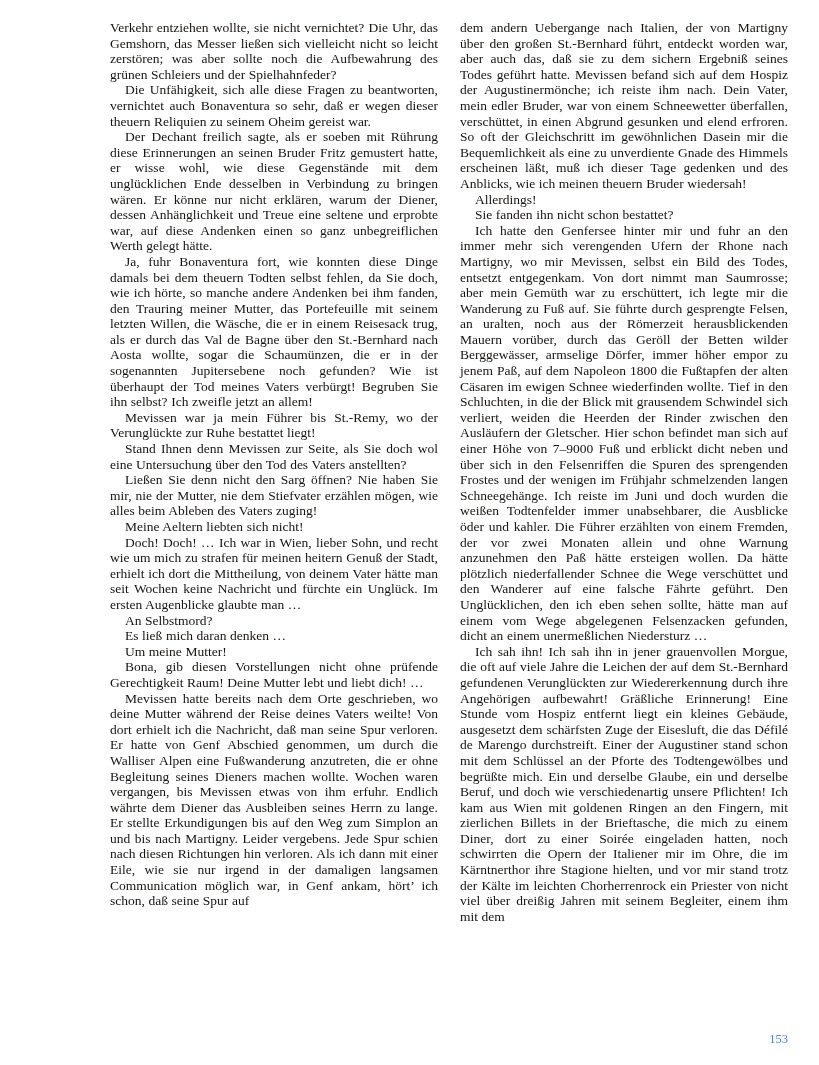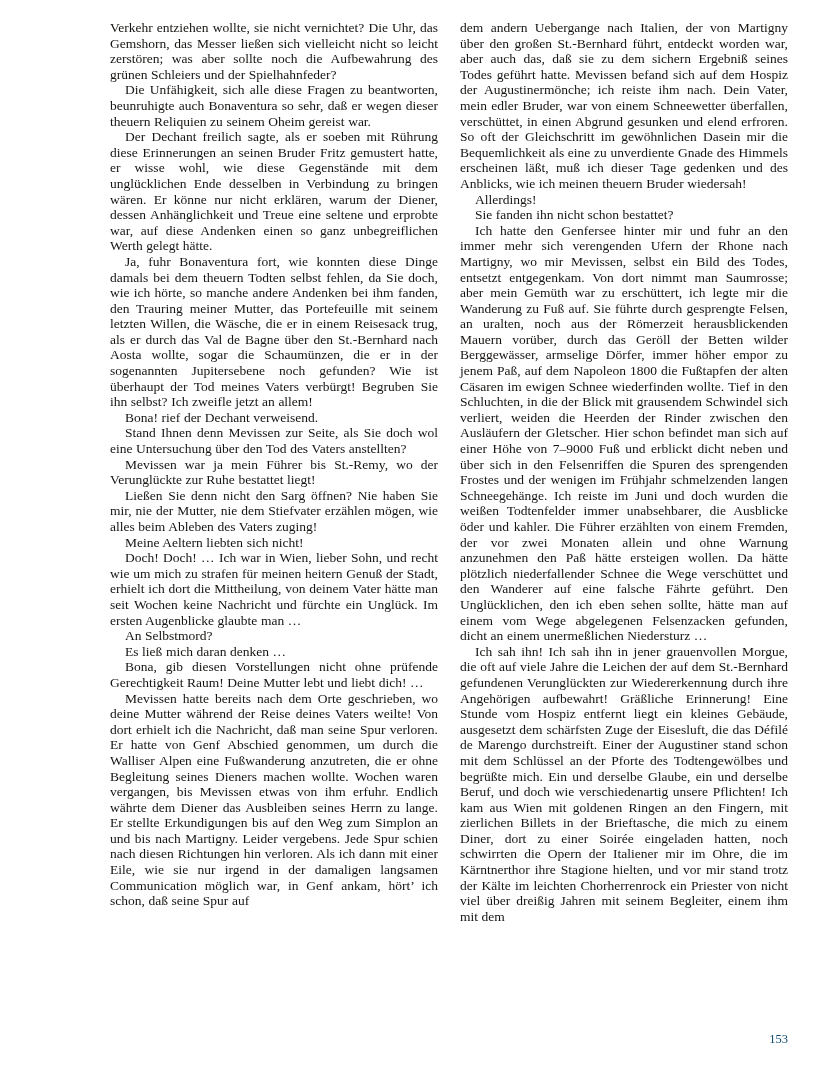--- a/index.html
+++ b/index.html
@@ -38,41 +38,41 @@
   }
   .para.indent {
     text-indent: 15px;
   }
   .page-number {
     position: absolute;
     right: 31px;
     top: 1032px;
     font-size: 12.5px;
     line-height: 15px;
-    color: #0c4a6e;
+    color: #3b82f6;
   }
 </style>
 </head>
 <body>
 
 <div class="page">
   <div class="text-area">
     <div class="column">
         <p class="para">Verkehr entziehen wollte, sie nicht vernichtet? Die Uhr, das Gemshorn, das Messer ließen sich vielleicht nicht so leicht zerstören; was aber sollte noch die Aufbewahrung des grünen Schleiers und der Spielhahnfeder?</p>
-        <p class="para indent">Die Unfähigkeit, sich alle diese Fragen zu beantworten, beunruhigte auch Bonaventura so sehr, daß er wegen dieser theuern Reliquien zu seinem Oheim gereist war.</p>
+        <p class="para indent">Die Unfähigkeit, sich alle diese Fragen zu beantworten, vernichtet auch Bonaventura so sehr, daß er wegen dieser theuern Reliquien zu seinem Oheim gereist war.</p>
         <p class="para indent">Der Dechant freilich sagte, als er soeben mit Rührung diese Erinnerungen an seinen Bruder Fritz gemustert hatte, er wisse wohl, wie diese Gegenstände mit dem unglücklichen Ende desselben in Verbindung zu bringen wären. Er könne nur nicht erklären, warum der Diener, dessen Anhänglichkeit und Treue eine seltene und erprobte war, auf diese Andenken einen so ganz unbegreiflichen Werth gelegt hätte.</p>
         <p class="para indent">Ja, fuhr Bonaventura fort, wie konnten diese Dinge damals bei dem theuern Todten selbst fehlen, da Sie doch, wie ich hörte, so manche andere Andenken bei ihm fanden, den Trauring meiner Mutter, das Portefeuille mit seinem letzten Willen, die Wäsche, die er in einem Reisesack trug, als er durch das Val de Bagne über den St.-Bernhard nach Aosta wollte, sogar die Schaumünzen, die er in der sogenannten Jupitersebene noch gefunden? Wie ist überhaupt der Tod meines Vaters verbürgt! Begruben Sie ihn selbst? Ich zweifle jetzt an allem!</p>
-        <p class="para indent">Bona! rief der Dechant verweisend.</p>
+        <p class="para indent">Mevissen war ja mein Führer bis St.-Remy, wo der Verunglückte zur Ruhe bestattet liegt!</p>
         <p class="para indent">Stand Ihnen denn Mevissen zur Seite, als Sie doch wol eine Untersuchung über den Tod des Vaters anstellten?</p>
-        <p class="para indent">Mevissen war ja mein Führer bis St.-Remy, wo der Verunglückte zur Ruhe bestattet liegt!</p>
         <p class="para indent">Ließen Sie denn nicht den Sarg öffnen? Nie haben Sie mir, nie der Mutter, nie dem Stiefvater erzählen mögen, wie alles beim Ableben des Vaters zuging!</p>
         <p class="para indent">Meine Aeltern liebten sich nicht!</p>
         <p class="para indent">Doch! Doch! … Ich war in Wien, lieber Sohn, und recht wie um mich zu strafen für meinen heitern Genuß der Stadt, erhielt ich dort die Mittheilung, von deinem Vater hätte man seit Wochen keine Nachricht und fürchte ein Unglück. Im ersten Augenblicke glaubte man …</p>
         <p class="para indent">An Selbstmord?</p>
         <p class="para indent">Es ließ mich daran denken …</p>
+        <p class="para indent">Um meine Mutter!</p>
         <p class="para indent">Bona, gib diesen Vorstellungen nicht ohne prüfende Gerechtigkeit Raum! Deine Mutter lebt und liebt dich! …</p>
         <p class="para indent">Mevissen hatte bereits nach dem Orte geschrieben, wo deine Mutter während der Reise deines Vaters weilte! Von dort erhielt ich die Nachricht, daß man seine Spur verloren. Er hatte von Genf Abschied genommen, um durch die Walliser Alpen eine Fußwanderung anzutreten, die er ohne Begleitung seines Dieners machen wollte. Wochen waren vergangen, bis Mevissen etwas von ihm erfuhr. Endlich währte dem Diener das Ausbleiben seines Herrn zu lange. Er stellte Erkundigungen bis auf den Weg zum Simplon an und bis nach Martigny. Leider vergebens. Jede Spur schien nach diesen Richtungen hin verloren. Als ich dann mit einer Eile, wie sie nur irgend in der damaligen langsamen Communication möglich war, in Genf ankam, hört’ ich schon, daß seine Spur auf</p>
       </div>
     <div class="column">
         <p class="para">dem andern Uebergange nach Italien, der von Martigny über den großen St.-Bernhard führt, entdeckt worden war, aber auch das, daß sie zu dem sichern Ergebniß seines Todes geführt hatte. Mevissen befand sich auf dem Hospiz der Augustinermönche; ich reiste ihm nach. Dein Vater, mein edler Bruder, war von einem Schneewetter überfallen, verschüttet, in einen Abgrund gesunken und elend erfroren. So oft der Gleichschritt im gewöhnlichen Dasein mir die Bequemlichkeit als eine zu unverdiente Gnade des Himmels erscheinen läßt, muß ich dieser Tage gedenken und des Anblicks, wie ich meinen theuern Bruder wiedersah!</p>
         <p class="para indent">Allerdings!</p>
         <p class="para indent">Sie fanden ihn nicht schon bestattet?</p>
         <p class="para indent">Ich hatte den Genfersee hinter mir und fuhr an den immer mehr sich verengenden Ufern der Rhone nach Martigny, wo mir Mevissen, selbst ein Bild des Todes, entsetzt entgegenkam. Von dort nimmt man Saumrosse; aber mein Gemüth war zu erschüttert, ich legte mir die Wanderung zu Fuß auf. Sie führte durch gesprengte Felsen, an uralten, noch aus der Römerzeit herausblickenden Mauern vorüber, durch das Geröll der Betten wilder Berggewässer, armselige Dörfer, immer höher empor zu jenem Paß, auf dem Napoleon 1800 die Fußtapfen der alten Cäsaren im ewigen Schnee wiederfinden wollte. Tief in den Schluchten, in die der Blick mit grausendem Schwindel sich verliert, weiden die Heerden der Rinder zwischen den Ausläufern der Gletscher. Hier schon befindet man sich auf einer Höhe von 7–9000 Fuß und erblickt dicht neben und über sich in den Felsenriffen die Spuren des sprengenden Frostes und der wenigen im Frühjahr schmelzenden langen Schneegehänge. Ich reiste im Juni und doch wurden die weißen Todtenfelder immer unabsehbarer, die Ausblicke öder und kahler. Die Führer erzählten von einem Fremden, der vor zwei Monaten allein und ohne Warnung anzunehmen den Paß hätte ersteigen wollen. Da hätte plötzlich niederfallender Schnee die Wege verschüttet und den Wanderer auf eine falsche Fährte geführt. Den Unglücklichen, den ich eben sehen sollte, hätte man auf einem vom Wege abgelegenen Felsenzacken gefunden, dicht an einem unermeßlichen Niedersturz …</p>
         <p class="para indent">Ich sah ihn! Ich sah ihn in jener grauenvollen Morgue, die oft auf viele Jahre die Leichen der auf dem St.-Bernhard gefundenen Verunglückten zur Wiedererkennung durch ihre Angehörigen aufbewahrt! Gräßliche Erinnerung! Eine Stunde vom Hospiz entfernt liegt ein kleines Gebäude, ausgesetzt dem schärfsten Zuge der Eisesluft, die das Défilé de Marengo durchstreift. Einer der Augustiner stand schon mit dem Schlüssel an der Pforte des Todtengewölbes und begrüßte mich. Ein und derselbe Glaube, ein und derselbe Beruf, und doch wie verschiedenartig unsere Pflichten! Ich kam aus Wien mit goldenen Ringen an den Fingern, mit zierlichen Billets in der Brieftasche, die mich zu einem Diner, dort zu einer Soirée eingeladen hatten, noch schwirrten die Opern der Italiener mir im Ohre, die im Kärntnerthor ihre Stagione hielten, und vor mir stand trotz der Kälte im leichten Chorherrenrock ein Priester von nicht viel über dreißig Jahren mit seinem Begleiter, einem ihm mit dem</p>
       </div>

